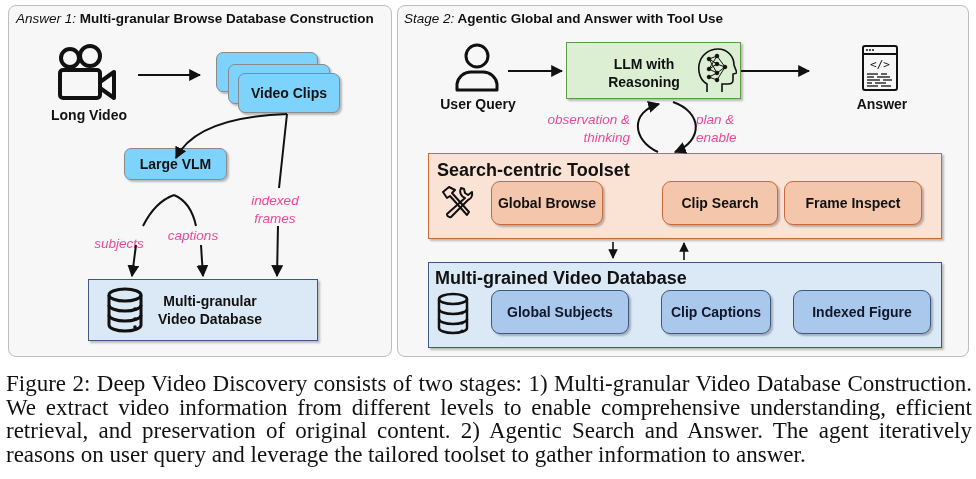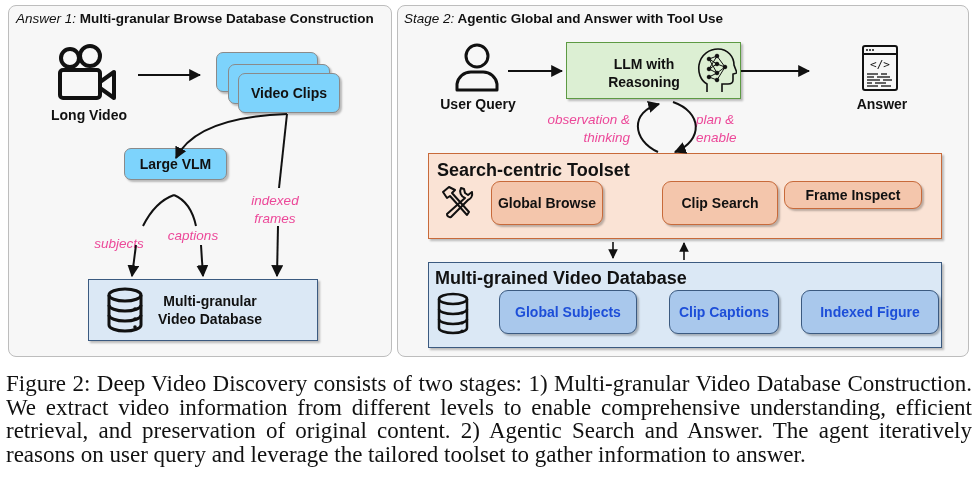--- a/index.html
+++ b/index.html
@@ -8,21 +8,21 @@
   .panel { position:absolute; background:#f7f7f7; border:1.5px solid #bdbdbd; border-radius:8px; box-sizing:border-box; }
   .ptitle { position:absolute; font-size:13.5px; font-weight:bold; color:#111; white-space:nowrap; }
   .ptitle i { font-weight:normal; font-style:italic; }
   .lbl { position:absolute; font-size:14px; font-weight:bold; color:#111; white-space:nowrap; text-align:center; }
   .ital { position:absolute; font-size:13.5px; font-weight:normal; font-style:italic; color:#ec4899; white-space:nowrap; text-align:center; line-height:18px; }
   .gbox { position:absolute; background:#7dd3fc; border:1.5px solid #8a8a8a; border-radius:7px; box-sizing:border-box; box-shadow:2px 2px 2px rgba(0,0,0,0.25); display:flex; align-items:center; justify-content:center; font-size:14px; font-weight:bold; color:#111; }
   .bluebox { position:absolute; background:#dbe8f5; border:1.5px solid #3b5a80; box-sizing:border-box; box-shadow:2px 2px 2px rgba(0,0,0,0.25); }
   .orangebox { position:absolute; background:#fae3d5; border:1.5px solid #c86a3a; box-sizing:border-box; box-shadow:2px 2px 2px rgba(0,0,0,0.25); }
   .greenbox { position:absolute; background:#dcefd3; border:1.5px solid #5d9a43; box-sizing:border-box; box-shadow:2px 2px 2px rgba(0,0,0,0.25); }
   .tool { position:absolute; background:#f4c6ac; border:1.5px solid #c86a3a; border-radius:9px; box-sizing:border-box; box-shadow:2px 2px 2px rgba(0,0,0,0.25); display:flex; align-items:center; justify-content:center; font-size:14px; font-weight:bold; color:#111; }
-  .dbitem { position:absolute; background:#a9c8ec; border:1.5px solid #3b5a80; border-radius:9px; box-sizing:border-box; box-shadow:2px 2px 2px rgba(0,0,0,0.25); display:flex; align-items:center; justify-content:center; font-size:14px; font-weight:bold; color:#1d4ed8;margin-left:8px; }
+  .dbitem { position:absolute; background:#a9c8ec; border:1.5px solid #3b5a80; border-radius:9px; box-sizing:border-box; box-shadow:2px 2px 2px rgba(0,0,0,0.25); display:flex; align-items:center; justify-content:center; font-size:14px; font-weight:bold; color:#0f172a; }
   .sect { position:absolute; font-size:18px; font-weight:bold; color:#111; white-space:nowrap; }
   .caption { position:absolute; left:6px; top:372px; width:966px; font-family:"Liberation Serif", serif; font-size:23px; line-height:23.5px; color:#111; text-align:justify; }
   svg.overlay { position:absolute; left:0; top:0; }
 </style>
 </head>
 <body>
 
 <div class="panel" style="left:8px; top:5px; width:384px; height:352px;"></div>
 <div class="panel" style="left:397px; top:5px; width:572px; height:352px;"></div>
 
@@ -109,21 +109,21 @@
 <div class="orangebox" style="left:428px; top:153px; width:514px; height:86px;"></div>
 <div class="sect" style="left:437px; top:160px;">Search-centric Toolset</div>
 <svg class="abs" style="left:439px; top:184px;" width="36" height="36" viewBox="0 0 36 36">
   <g fill="none" stroke="#111" stroke-width="2" stroke-linejoin="round">
     <path d="M4 8 L10 3 L16 6 L13 9 L30 28 L28 31 L11 12 L8 14 Z"></path>
     <path d="M22 4 A7 7 0 0 0 26 14 L8 30 A3 3 0 0 0 12 33 L29 16 A7 7 0 0 0 33 8 L29 11 L26 9 L25 5 Z"></path>
   </g>
 </svg>
 <div class="tool" style="left:491px; top:181px; width:112px; height:44px;">Global Browse</div>
 <div class="tool" style="left:648px; top:181px; width:116px; height:44px;margin-left:14px;">Clip Search</div>
-<div class="tool" style="left:784px; top:181px; width:138px; height:28px;">Frame Inspect</div>
+<div class="tool" style="left:784px; top:181px; width:138px; height:44px;">Frame Inspect</div>
 
 <div class="bluebox" style="left:428px; top:262px; width:514px; height:86px;"></div>
 <div class="sect" style="left:435px; top:268px;">Multi-grained Video Database</div>
 <svg class="abs" style="left:436px; top:292px;" width="34" height="44" viewBox="0 0 34 44">
   <ellipse cx="17" cy="7" rx="14" ry="5" fill="none" stroke="#111" stroke-width="2.5"></ellipse>
   <path d="M3 7 V36 A14 5 0 0 0 31 36 V7" fill="none" stroke="#111" stroke-width="2.5"></path>
   <path d="M3 17 A14 5 0 0 0 31 17 M3 27 A14 5 0 0 0 31 27" fill="none" stroke="#111" stroke-width="2.5"></path>
   <circle cx="26" cy="21" r="1.6" fill="#111"></circle>
     <circle cx="26" cy="31" r="1.6" fill="#111"></circle>
     <circle cx="26" cy="39" r="1.6" fill="#111"></circle>

